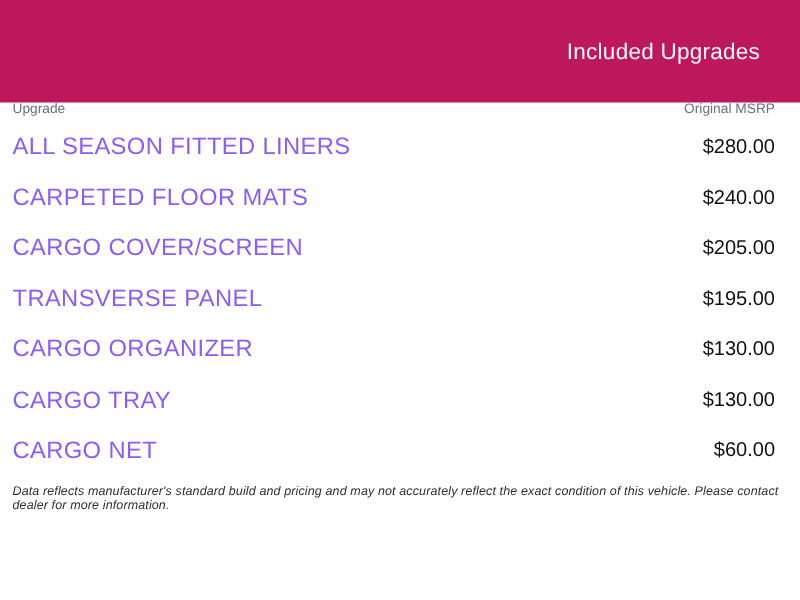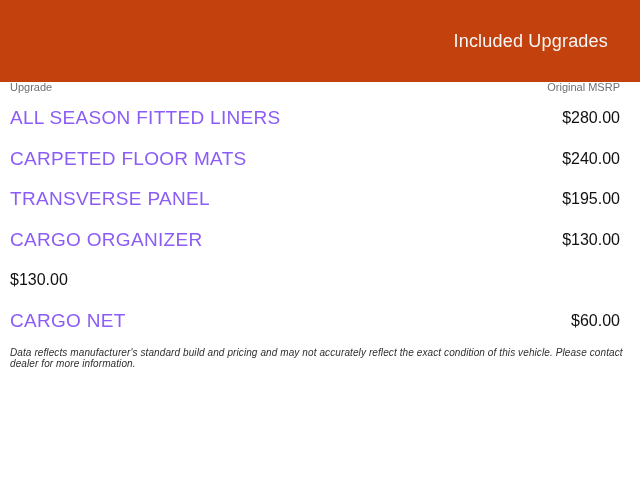--- a/index.html
+++ b/index.html
@@ -3,21 +3,21 @@
 <meta charset="utf-8">
 <style>
   * { margin: 0; padding: 0; box-sizing: border-box; }
   html, body { width: 640px; height: 480px; overflow: hidden; }
   body {
     background: #ffffff;
     font-family: "Liberation Sans", sans-serif;
   }
   .header-bar {
     height: 82px;
-    background: #c2410c;
+    background: #be185d;
     display: flex;
     align-items: center;
     justify-content: flex-end;
     padding-right: 32px;
   }
   .header-title {
     color: #f7f7f7;
     font-size: 18px;
     font-weight: 400;
     letter-spacing: 0.2px;
@@ -76,28 +76,33 @@
   <div class="rows">
       <div class="row">
         <span class="row-name">ALL SEASON FITTED LINERS</span>
         <span class="row-price">$280.00</span>
       </div>
       <div class="row">
         <span class="row-name">CARPETED FLOOR MATS</span>
         <span class="row-price">$240.00</span>
       </div>
       <div class="row">
+        <span class="row-name">CARGO COVER/SCREEN</span>
+        <span class="row-price">$205.00</span>
+      </div>
+      <div class="row">
         <span class="row-name">TRANSVERSE PANEL</span>
         <span class="row-price">$195.00</span>
       </div>
       <div class="row">
         <span class="row-name">CARGO ORGANIZER</span>
         <span class="row-price">$130.00</span>
       </div>
       <div class="row">
+        <span class="row-name">CARGO TRAY</span>
         <span class="row-price">$130.00</span>
       </div>
       <div class="row">
         <span class="row-name">CARGO NET</span>
         <span class="row-price">$60.00</span>
       </div>
     </div>
 </div>
 
 <div class="disclaimer">Data reflects manufacturer's standard build and pricing and may not accurately reflect the exact condition of this vehicle. Please contact dealer for more information.</div>

